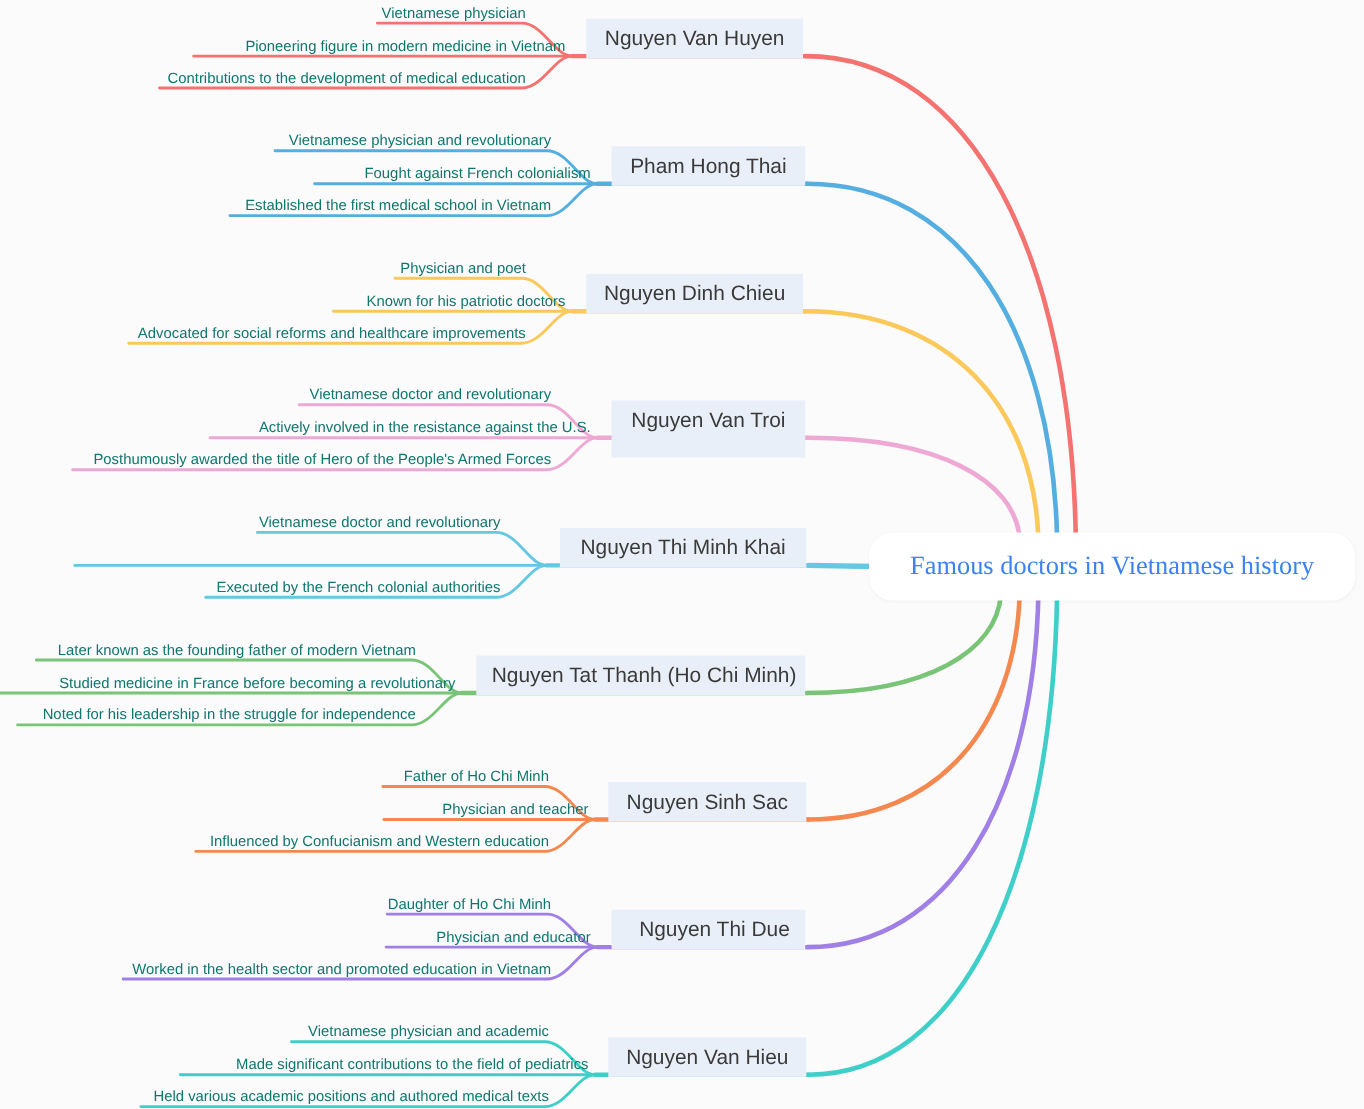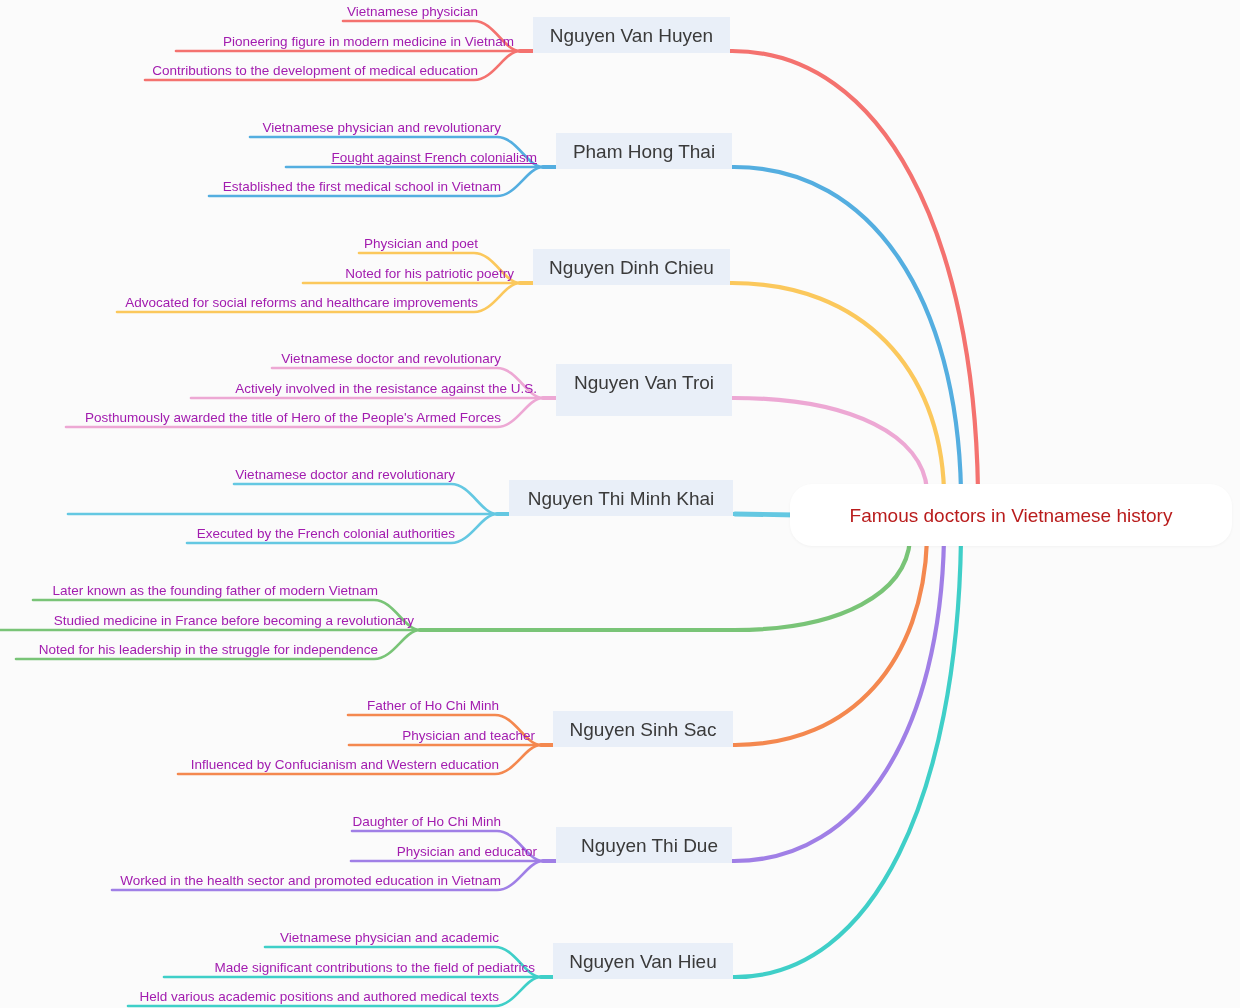--- a/index.html
+++ b/index.html
@@ -39,38 +39,39 @@
     color: #3a3a3a;
     font-size: 19px;
     line-height: 1;
     white-space: nowrap;
     padding: 9px 14px 10px 14px;
     box-sizing: border-box;
     text-align: center;
   }
   .subtopic-label {
     position: absolute;
-    color: #a21caf;
+    color: #0f766e;
     font-size: 13.5px;
     line-height: 1;
     white-space: nowrap;
     text-align: right;
   }
   .central-node {
     position: absolute;
     background: #ffffff;
     border-radius: 22px;
-    color: #b91c1c;
-    font-size: 19px;
+    color: #3b82f6;
+    font-size: 24px;
     line-height: 1;
     white-space: nowrap;
     display: flex;
     align-items: center;
     justify-content: center;
     box-shadow: 0 1px 3px rgba(0,0,0,0.04);
+    font-family: Liberation Serif, serif;
   }
 </style>
 </head>
 <body>
 
 <div id="mindmap">
   <svg class="layer-lines" id="lines-svg" viewBox="0 0 1240 1008" preserveAspectRatio="none">
       <path d="M 343 21 L 474 21 C 494 21, 504 51, 520 51" fill="none" stroke="#f4726f" stroke-width="2.6" stroke-linecap="round"></path>
       <path d="M 176 51 L 520 51" fill="none" stroke="#f4726f" stroke-width="2.6" stroke-linecap="round"></path>
       <path d="M 145 80 L 474 80 C 494 80, 504 51, 520 51" fill="none" stroke="#f4726f" stroke-width="2.6" stroke-linecap="round"></path>
@@ -117,33 +118,34 @@
       <path d="M 541 977 L 735 977" fill="none" stroke="#3fcfc8" stroke-width="4" stroke-linecap="round"></path>
       <path d="M 735 977 C 875.12 977, 957 793.46, 961 540" fill="none" stroke="#3fcfc8" stroke-width="4.2" stroke-linecap="round"></path>
     </svg>
   <div class="layer-nodes" id="nodes-layer">
       <div class="topic-box" style="left: 533px; top: 17px; width: 197px; height: 36px;">Nguyen Van Huyen</div>
       <div class="subtopic-label" style="right: 762px; top: 5px;">Vietnamese physician</div>
       <div class="subtopic-label" style="right: 726px; top: 35px;">Pioneering figure in modern medicine in Vietnam</div>
       <div class="subtopic-label" style="right: 762px; top: 64px;">Contributions to the development of medical education</div>
       <div class="topic-box" style="left: 556px; top: 133px; width: 176px; height: 36px;">Pham Hong Thai</div>
       <div class="subtopic-label" style="right: 739px; top: 121px;">Vietnamese physician and revolutionary</div>
-      <div class="subtopic-label" style="right: 703px; top: 151px; text-decoration: underline;">Fought against French colonialism</div>
+      <div class="subtopic-label" style="right: 703px; top: 151px;">Fought against French colonialism</div>
       <div class="subtopic-label" style="right: 739px; top: 180px;">Established the first medical school in Vietnam</div>
       <div class="topic-box" style="left: 533px; top: 249px; width: 197px; height: 36px;">Nguyen Dinh Chieu</div>
       <div class="subtopic-label" style="right: 762px; top: 237px;">Physician and poet</div>
-      <div class="subtopic-label" style="right: 726px; top: 267px;">Noted for his patriotic poetry</div>
+      <div class="subtopic-label" style="right: 726px; top: 267px;">Known for his patriotic doctors</div>
       <div class="subtopic-label" style="right: 762px; top: 296px;">Advocated for social reforms and healthcare improvements</div>
       <div class="topic-box" style="left: 556px; top: 364px; width: 176px; height: 52px;">Nguyen Van Troi</div>
       <div class="subtopic-label" style="right: 739px; top: 352px;">Vietnamese doctor and revolutionary</div>
       <div class="subtopic-label" style="right: 703px; top: 382px;">Actively involved in the resistance against the U.S.</div>
       <div class="subtopic-label" style="right: 739px; top: 411px;">Posthumously awarded the title of Hero of the People's Armed Forces</div>
       <div class="topic-box" style="left: 509px; top: 480px; width: 224px; height: 36px;">Nguyen Thi Minh Khai</div>
       <div class="subtopic-label" style="right: 785px; top: 468px;">Vietnamese doctor and revolutionary</div>
       <div class="subtopic-label" style="right: 785px; top: 527px;">Executed by the French colonial authorities</div>
+      <div class="topic-box" style="left: 433px; top: 596px; width: 299px; height: 36px;">Nguyen Tat Thanh (Ho Chi Minh)</div>
       <div class="subtopic-label" style="right: 862px; top: 584px;">Later known as the founding father of modern Vietnam</div>
       <div class="subtopic-label" style="right: 826px; top: 614px;">Studied medicine in France before becoming a revolutionary</div>
       <div class="subtopic-label" style="right: 862px; top: 643px;">Noted for his leadership in the struggle for independence</div>
       <div class="topic-box" style="left: 553px; top: 711px; width: 180px; height: 36px;">Nguyen Sinh Sac</div>
       <div class="subtopic-label" style="right: 741px; top: 699px;">Father of Ho Chi Minh</div>
       <div class="subtopic-label" style="right: 705px; top: 729px;">Physician and teacher</div>
       <div class="subtopic-label" style="right: 741px; top: 758px;">Influenced by Confucianism and Western education</div>
       <div class="topic-box" style="left: 556px; top: 827px; width: 176px; height: 36px; text-align: right;">Nguyen Thi Due</div>
       <div class="subtopic-label" style="right: 739px; top: 815px;">Daughter of Ho Chi Minh</div>
       <div class="subtopic-label" style="right: 703px; top: 845px; text-align: center;">Physician and educator</div>

